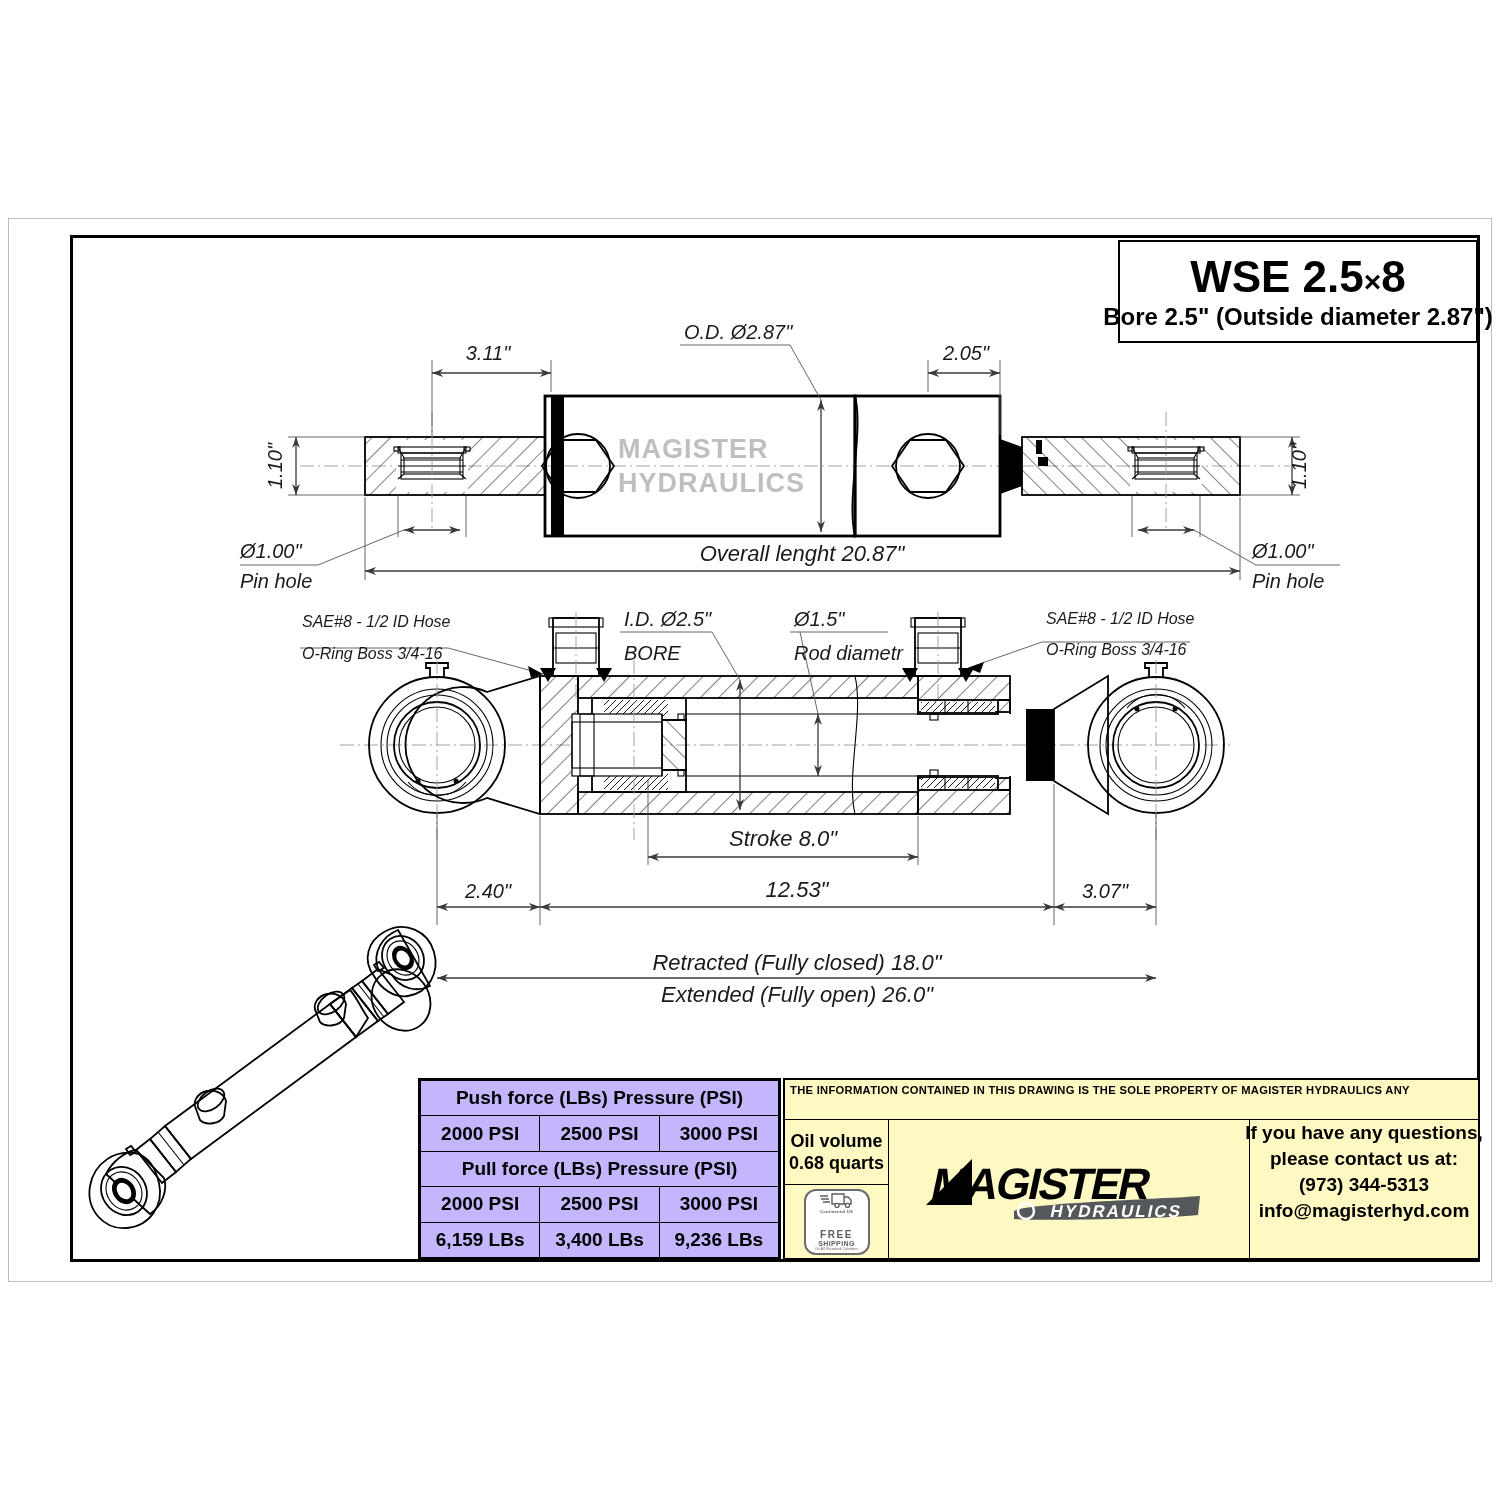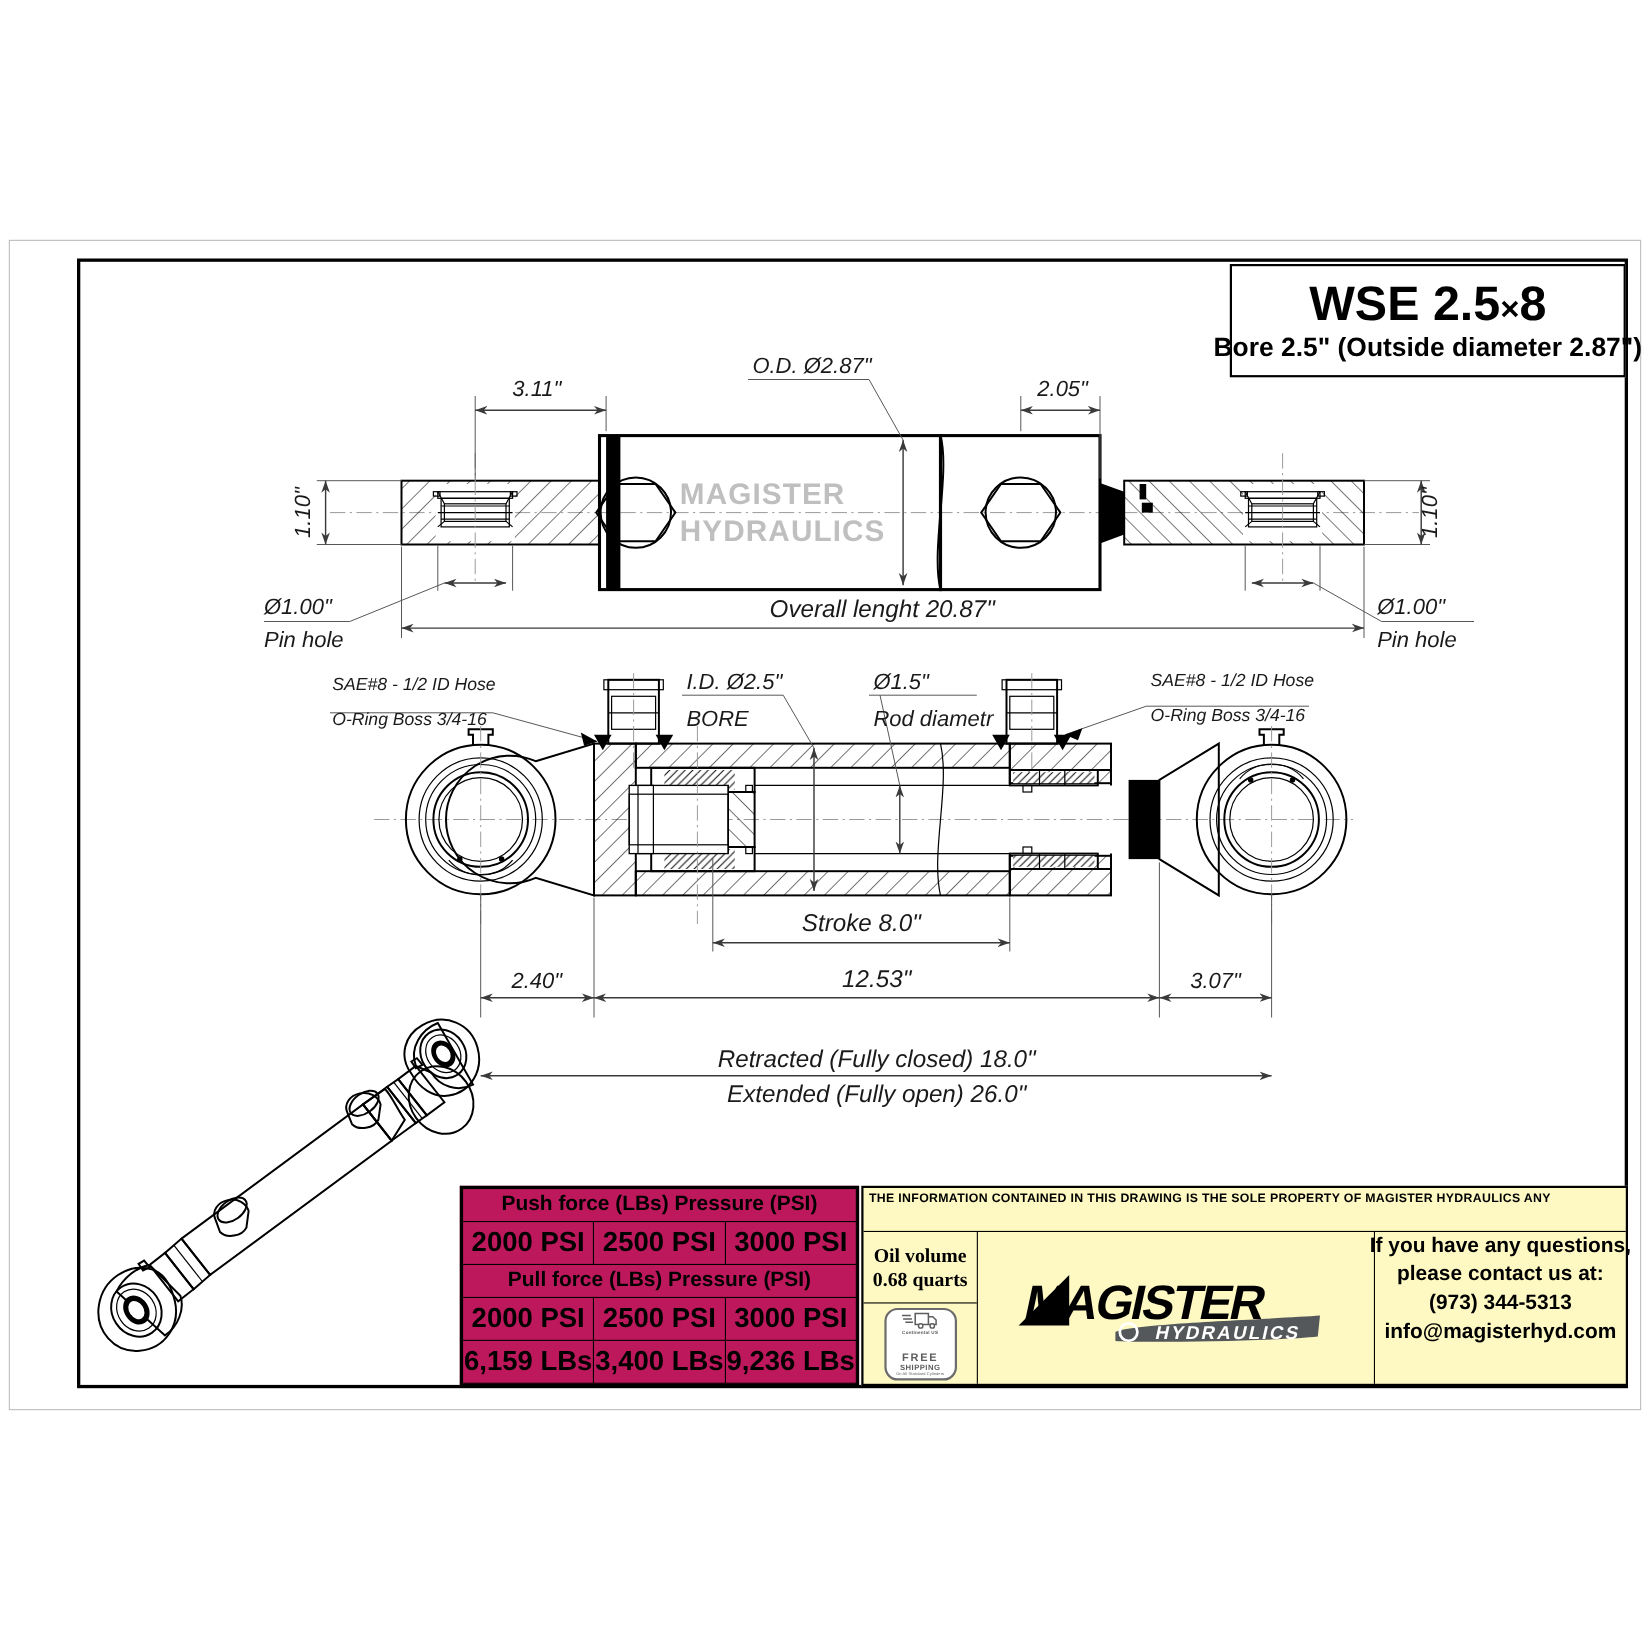--- a/index.html
+++ b/index.html
@@ -28,32 +28,32 @@
   .blk{fill:#000;stroke:none;}
   .wht{fill:#fff;stroke:#000;stroke-width:1.2;}
 
   .dimtext{font-family:"Liberation Sans",sans-serif;font-style:italic;font-size:20px;fill:#1a1a1a;}
   .dimtext.sm{font-size:16px;}
   .dimtext.lg{font-size:22px;}
   .watermark{font-family:"Liberation Sans",sans-serif;font-weight:bold;font-size:27px;fill:#bfbfbf;letter-spacing:1px;}
 
   
   .force-table{position:absolute;left:418px;top:1078px;width:363px;height:182px;border:2px solid #000;box-sizing:border-box;
-      border-collapse:collapse;background:#be185d;}
+      border-collapse:collapse;background:#c4b5fd;}
   table.ft{border-collapse:collapse;width:100%;height:100%;table-layout:fixed;}
-  table.ft td{border:1.5px solid #000;text-align:center;font-weight:bold;font-size:25px;padding:0;white-space:nowrap;}
+  table.ft td{border:1.5px solid #000;text-align:center;font-weight:bold;font-size:19px;padding:0;white-space:nowrap;}
   table.ft td.hdr{font-size:19px;}
 
   .info-block{position:absolute;left:783px;top:1078px;width:697px;height:182px;border:2px solid #000;box-sizing:border-box;background:#fef9c3;
      display:flex;flex-direction:column;}
   .legal{height:40px;border-bottom:1.5px solid #000;padding:3px 4px 0 5px;box-sizing:border-box;}
   .legal div{font-size:11.2px;font-weight:bold;letter-spacing:0.3px;line-height:15px;white-space:nowrap;}
   .info-lower{flex:1;display:flex;}
   .col-oil{width:103px;border-right:1.5px solid #000;display:flex;flex-direction:column;}
-  .oil-txt{height:64px;border-bottom:1.5px solid #000;display:flex;flex-direction:column;align-items:center;justify-content:center;font-family:Liberation Serif, serif;}
+  .oil-txt{height:64px;border-bottom:1.5px solid #000;display:flex;flex-direction:column;align-items:center;justify-content:center;}
   .oil-txt span{font-weight:bold;font-size:18px;line-height:22px;white-space:nowrap;}
   .ship-cell{flex:1;display:flex;align-items:center;justify-content:center;}
   .col-logo{flex:1;border-right:1.5px solid #000;display:flex;align-items:center;justify-content:center;position:relative;}
   .col-contact{width:228px;display:flex;flex-direction:column;align-items:center;justify-content:flex-start;}
   .col-contact span{font-weight:bold;font-size:19px;line-height:26px;white-space:nowrap;}
 
   
   .ship-badge{width:62px;height:62px;border:2px solid #6b6b6b;border-radius:12px;background:#fff;
      display:flex;flex-direction:column;align-items:center;justify-content:center;color:#5e5e5e;}
   .ship-badge .t1{font-size:4.2px;font-weight:bold;letter-spacing:.2px;}

